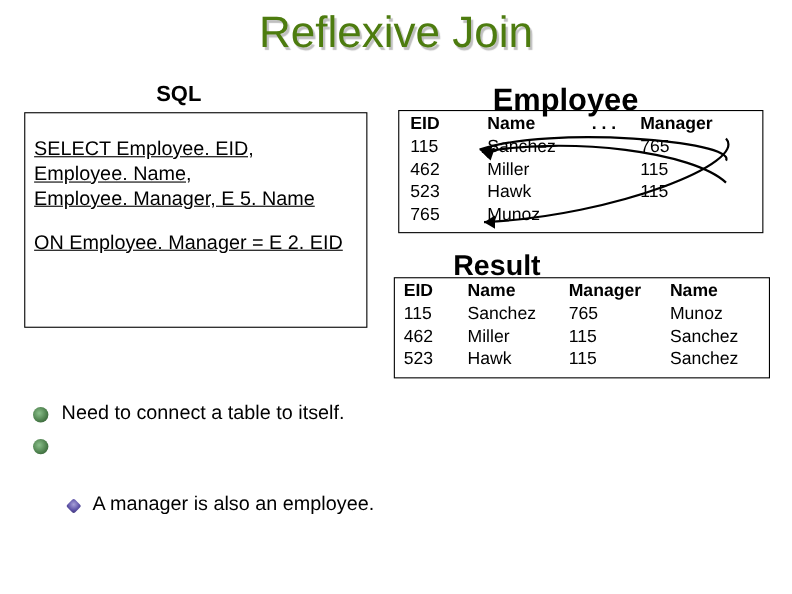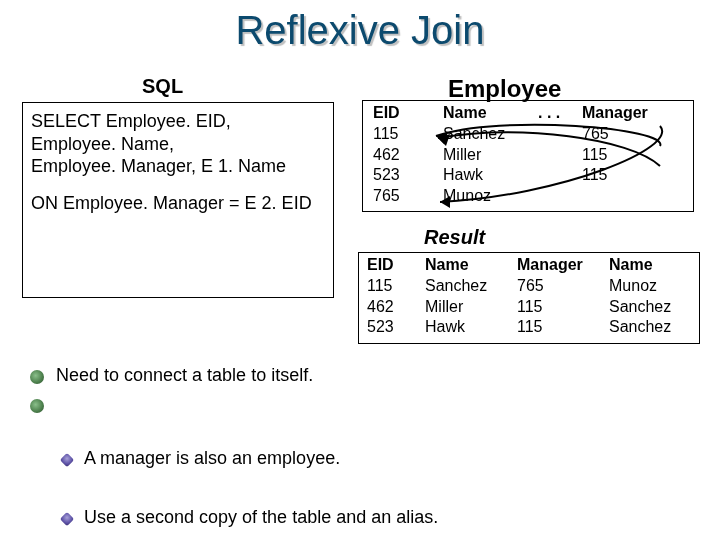--- a/index.html
+++ b/index.html
@@ -18,21 +18,21 @@
     height: 540px;
   }
   .title {
     position: absolute;
     top: 8px;
     left: 0;
     width: 720px;
     text-align: center;
     font-family: "Comic Sans MS", "Comic Sans", cursive, sans-serif;
     font-size: 40px;
-    color: #0c4a6e;
+    color: #4d7c0f;
     text-shadow: 2px 2px 1px rgba(0,0,0,0.25);
   }
   .sql-label {
     position: absolute;
     top: 75px;
     left: 105px;
     font-weight: bold;
     font-size: 20px;
     font-family: "Comic Sans MS", "Comic Sans", cursive, sans-serif;
     margin-left: 37px;
@@ -43,27 +43,27 @@
     left: 22px;
     width: 312px;
     height: 196px;
     border: 1px solid #000;
     box-sizing: border-box;
     padding: 4px 8px;
     font-size: 18px;
     line-height: 1.25;
     font-family: Arial, Helvetica, sans-serif;
   }
-  .sql-box p { margin: 3px 0 14px 0; }
+  .sql-box p { margin: 17px 0 14px 0; text-decoration: underline; }
   .emp-label {
     position: absolute;
     top: 75px;
     left: 448px;
     font-weight: bold;
-    font-size: 24px;
+    font-size: 28px;
     font-family: "Comic Sans MS", "Comic Sans", cursive, sans-serif;
   }
   .emp-table {
     position: absolute;
     top: 100px;
     left: 362px;
     width: 332px;
     height: 112px;
     border: 1px solid #000;
     box-sizing: border-box;
@@ -76,25 +76,24 @@
   }
   .emp-col-eid { width: 70px; padding-left: 10px; }
   .emp-col-name { width: 95px; }
   .emp-col-dots { width: 40px; }
   .emp-col-mgr { width: 95px; padding-left: 4px;}
   .emp-head { font-weight: bold; }
 
   .result-label {
     position: absolute;
     top: 226px;
-    left: 424px;
+    left: 412px;
     font-weight: bold;
-    font-size: 20px;
-    font-family: "Comic Sans MS", "Comic Sans", cursive, sans-serif;
-    font-style: italic;
+    font-size: 26px;
+    font-family: "Comic Sans MS", "Comic Sans", cursive, sans-serif;
   }
   .result-table {
     position: absolute;
     top: 252px;
     left: 358px;
     width: 342px;
     height: 92px;
     border: 1px solid #000;
     box-sizing: border-box;
     font-size: 16px;
@@ -148,21 +147,21 @@
 <div class="slide">
 
 <div class="title">Reflexive Join</div>
 
 <div class="sql-label">SQL</div>
 
 <div class="sql-box">
   <p>
     <span>SELECT Employee. EID,</span><br>
     <span>Employee. Name,</span><br>
-    <span>Employee. Manager, E 1. Name</span>
+    <span>Employee. Manager, E 5. Name</span>
   </p>
   <p>
     <span>ON Employee. Manager = E 2. EID</span>
   </p>
 </div>
 
 <div class="emp-label">Employee</div>
 
 <div class="emp-table">
   <div class="emp-row emp-head">
@@ -243,19 +242,15 @@
         <span class="dot"></span>
     <span>Need to connect a table to itself.</span>
       </div>
   <div class="b1">
         <span class="dot"></span>
       </div>
   <div class="b2">
         <span class="dot2"></span>
     <span>A manager is also an employee.</span>
       </div>
-  <div class="b2">
-        <span class="dot2"></span>
-    <span>Use a second copy of the table and an alias.</span>
-      </div>
 </div>
 
 </div>
 
 </body></html>

